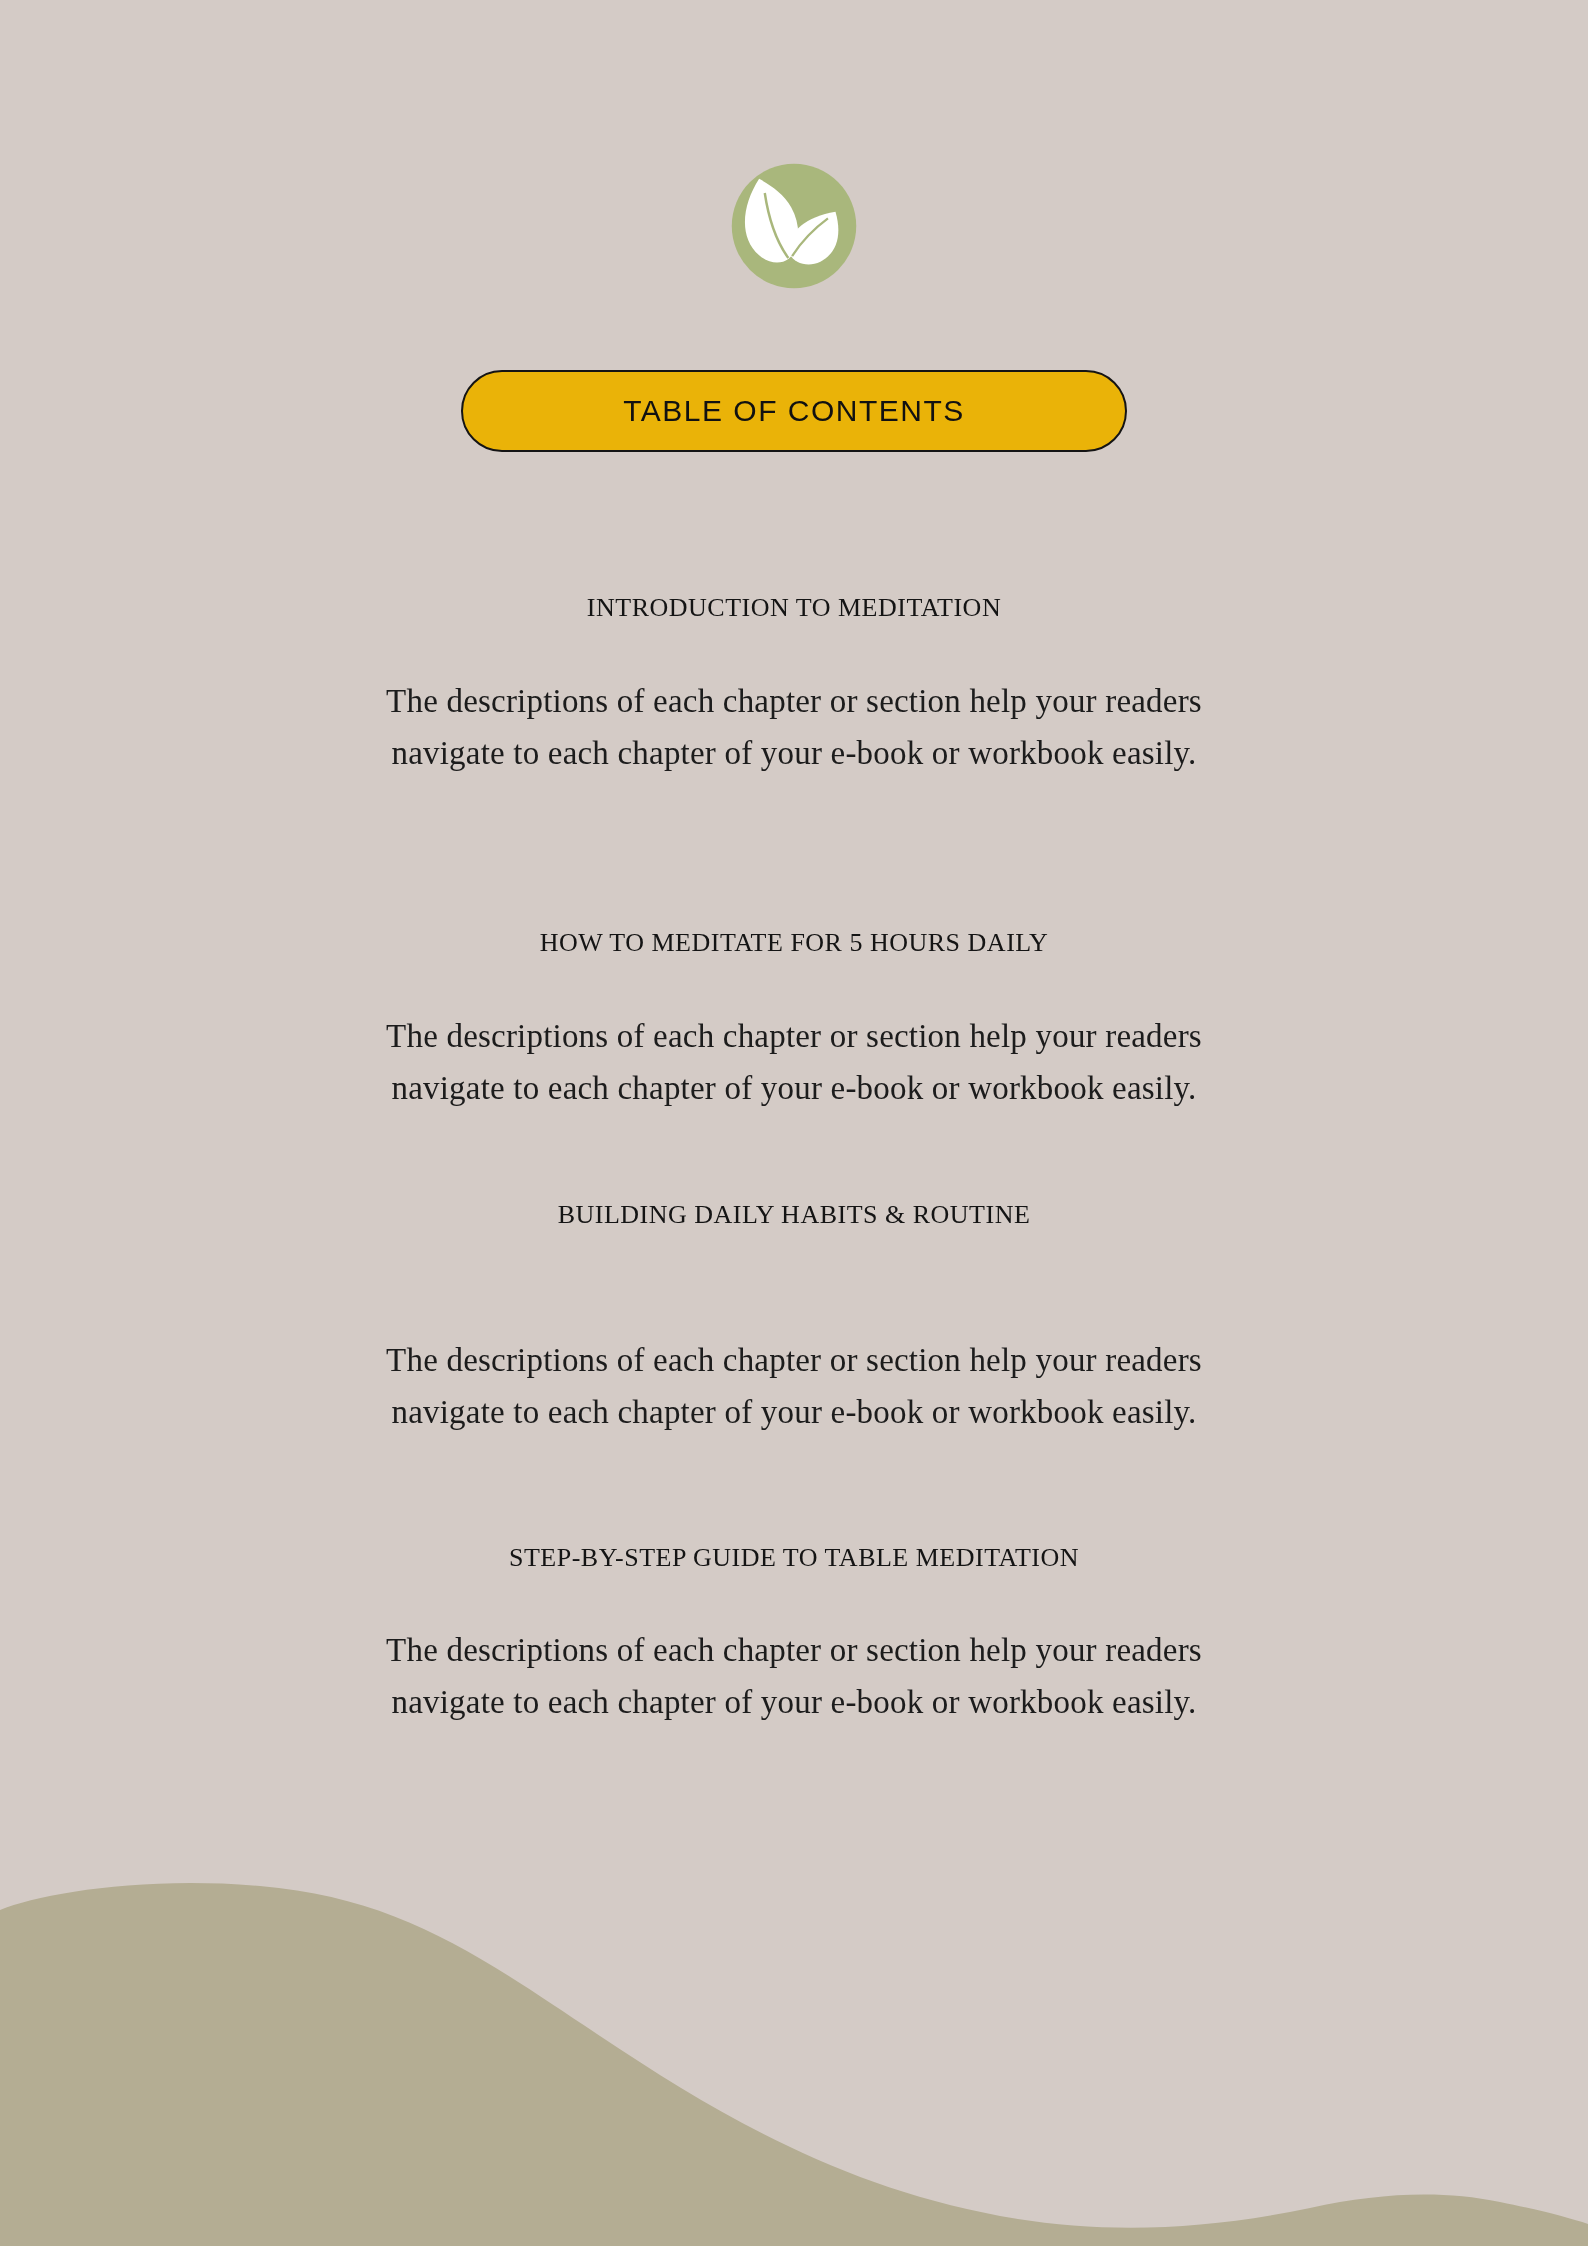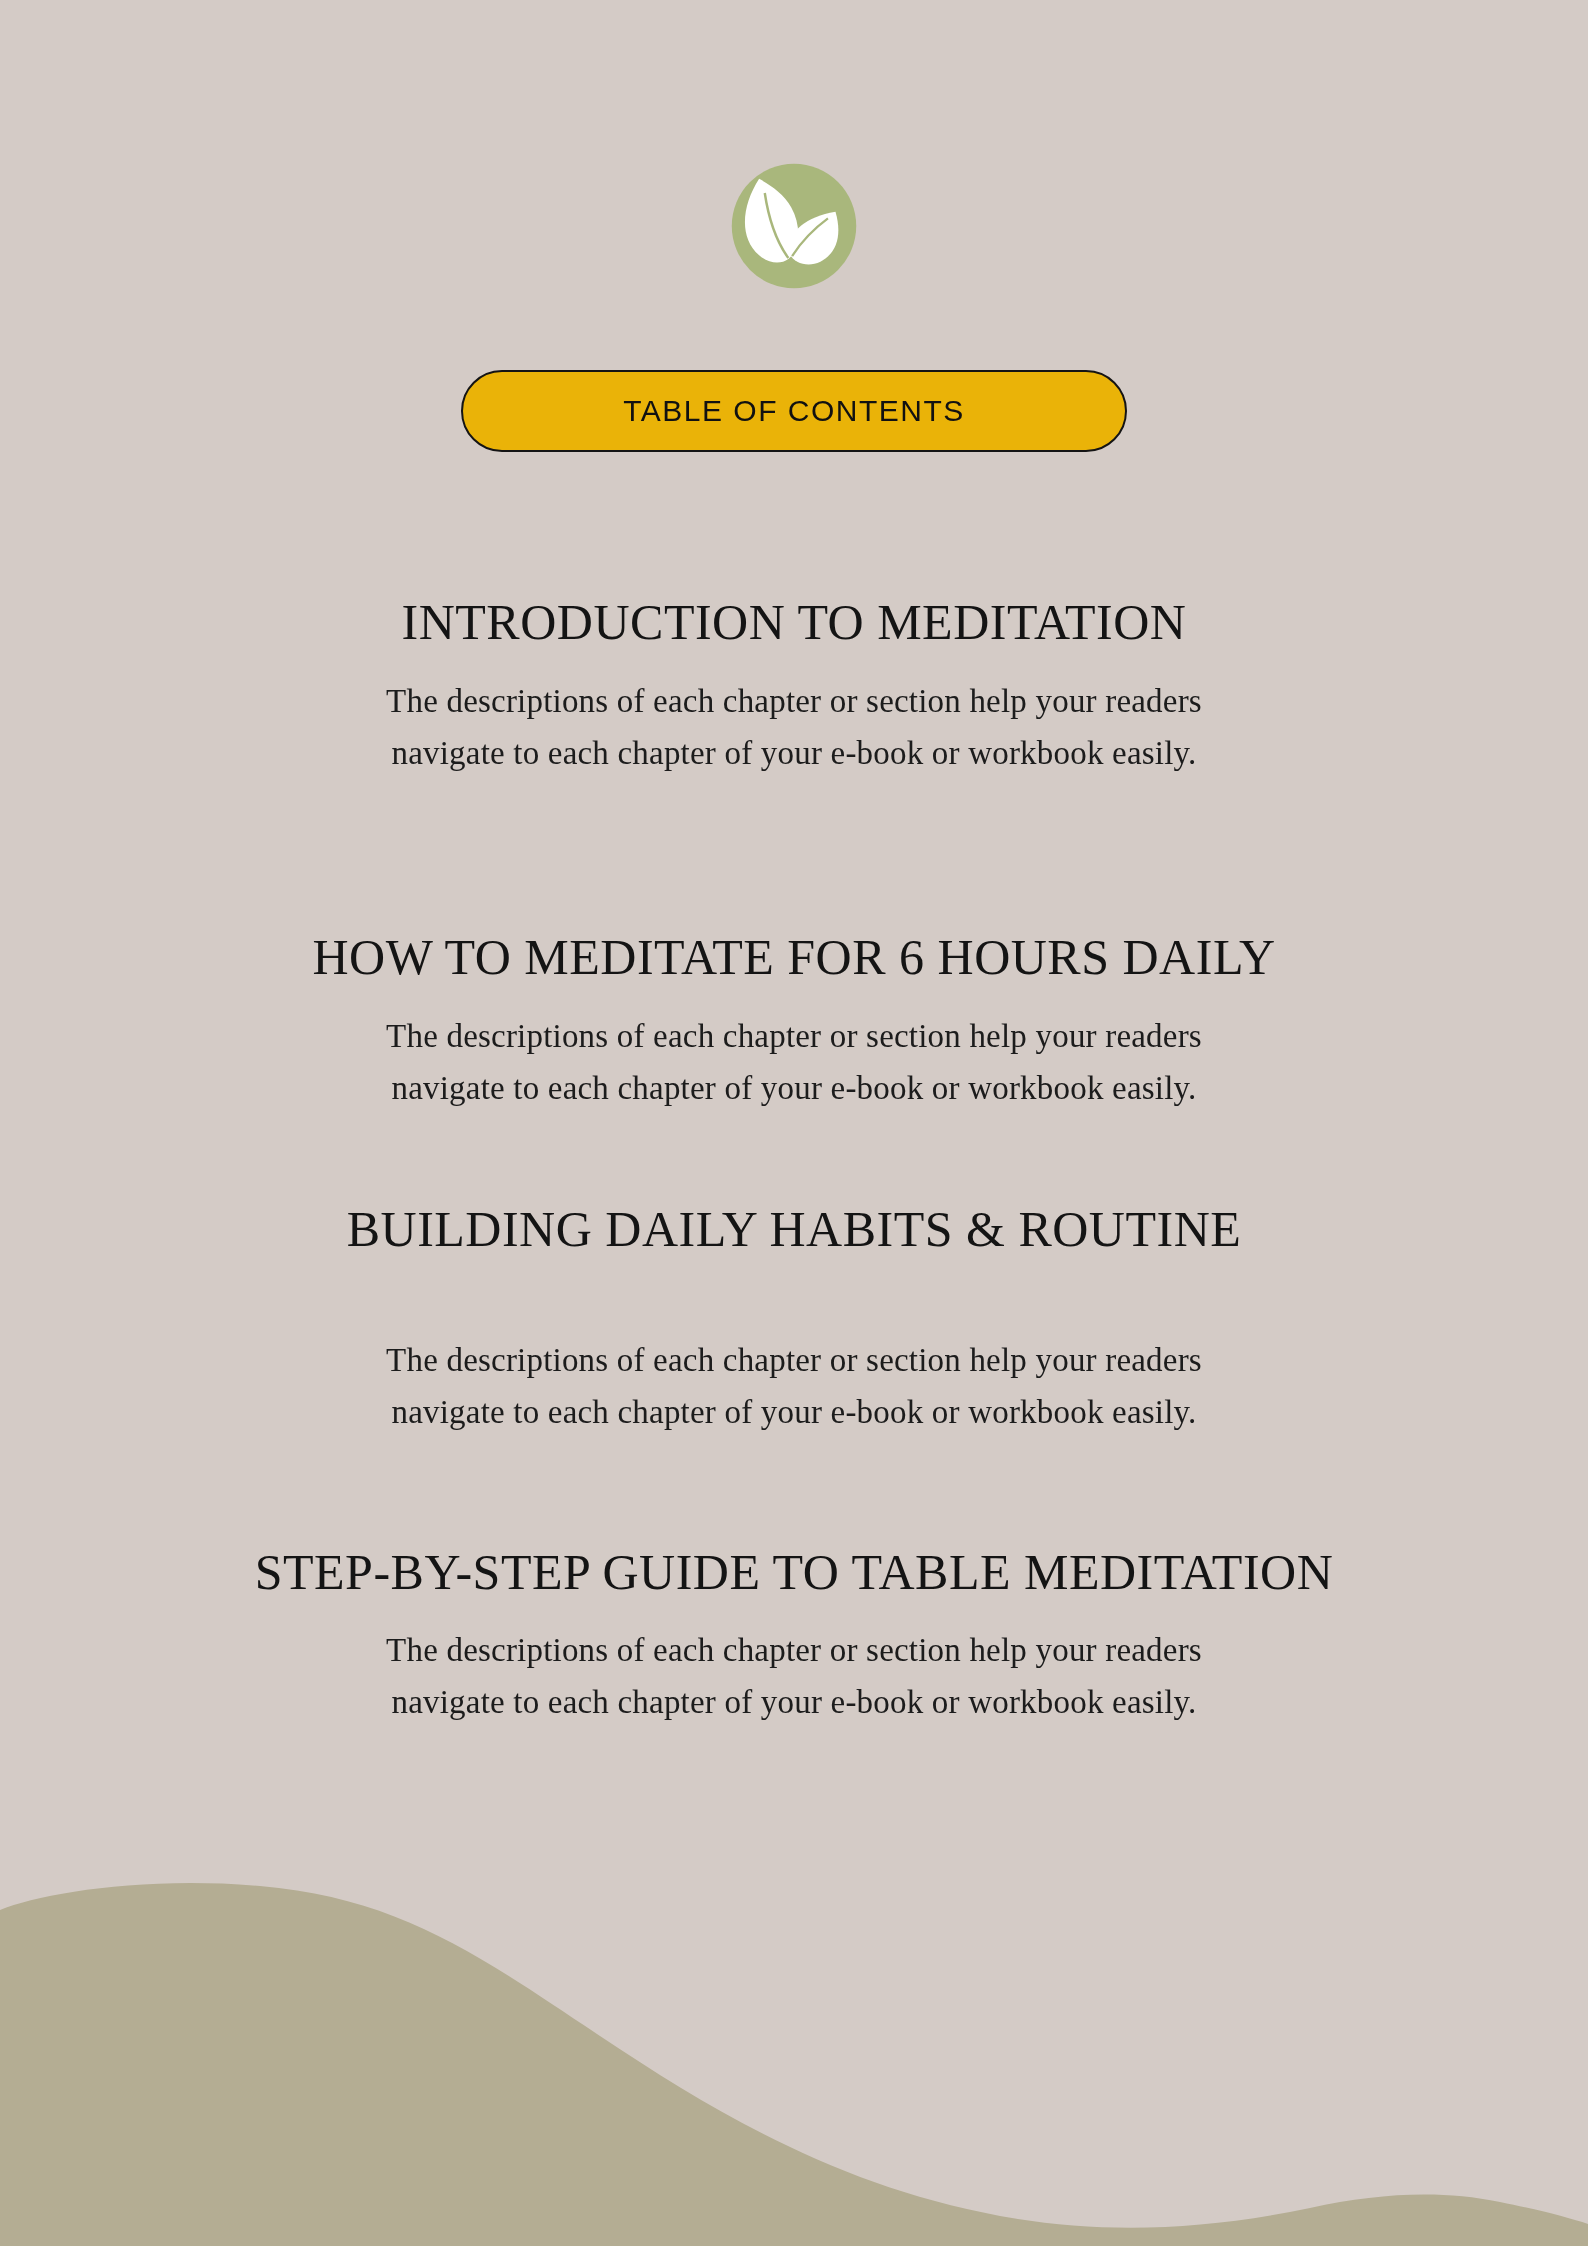--- a/index.html
+++ b/index.html
@@ -23,21 +23,21 @@
     border-radius:44px;
     display:flex;align-items:center;justify-content:center;
     box-sizing:border-box;
   }
   .toc-pill span{
     font-family:"Liberation Sans", sans-serif;
     font-size:30px;letter-spacing:1.5px;color:#111111;
   }
   .section{position:absolute;left:0;width:100%;text-align:center;}
   .section-title{
-    font-size:50px;letter-spacing:.5px;font-weight:400;
+    font-size:26px;letter-spacing:.5px;font-weight:400;
     color:#141414;white-space:nowrap;
   }
   .section-desc{
     margin:12px auto;max-width:1080px;
     font-size:33px;line-height:52px;letter-spacing:.2px;
     color:#1c1c1c;text-wrap:balance;
   }
   .wave{
     position:absolute;left:0;bottom:0;width:1588px;height:400px;display:block;
   }
@@ -64,21 +64,21 @@
 </div>
 
 <div class="section" style="top:593px">
   <div class="section-title">INTRODUCTION TO MEDITATION</div>
 </div>
 <div class="section" style="top:663px">
   <p class="section-desc">The descriptions of each chapter or section help your readers navigate to each chapter of your e-book or workbook easily.</p>
 </div>
 
 <div class="section" style="top:928px">
-  <div class="section-title">HOW TO MEDITATE FOR 6 HOURS DAILY</div>
+  <div class="section-title">HOW TO MEDITATE FOR 5 HOURS DAILY</div>
 </div>
 <div class="section" style="top:998px">
   <p class="section-desc">The descriptions of each chapter or section help your readers navigate to each chapter of your e-book or workbook easily.</p>
 </div>
 
 <div class="section" style="top:1200px">
   <div class="section-title">BUILDING DAILY HABITS &amp; ROUTINE</div>
 </div>
 <div class="section" style="top:1322px">
   <p class="section-desc">The descriptions of each chapter or section help your readers navigate to each chapter of your e-book or workbook easily.</p>

